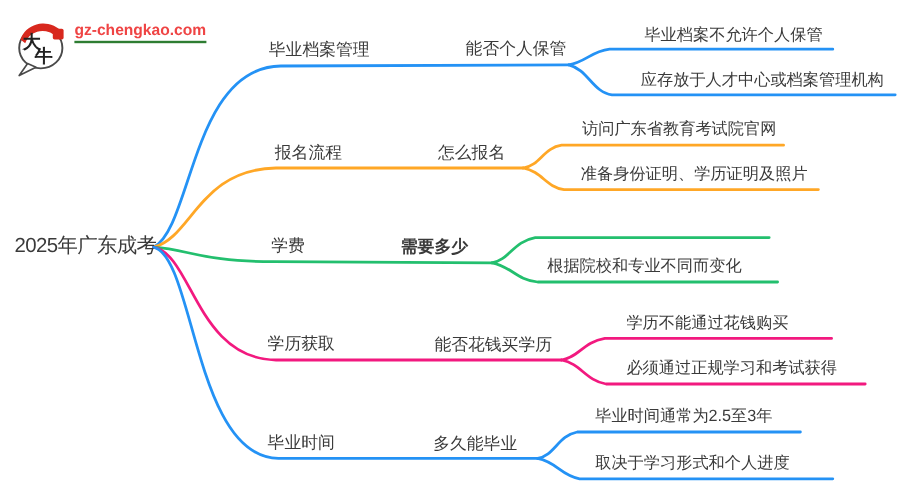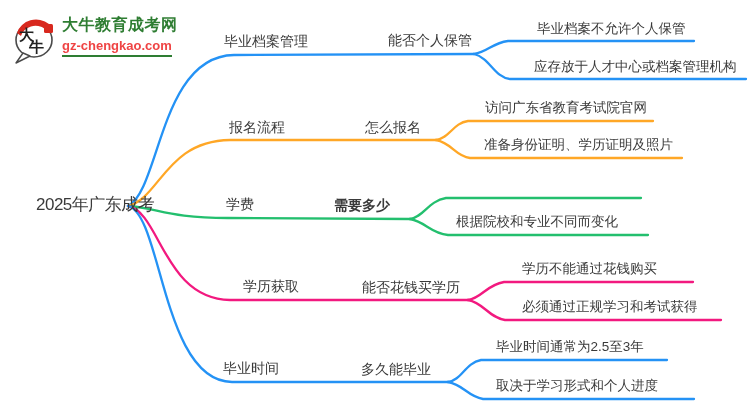--- a/index.html
+++ b/index.html
@@ -50,42 +50,41 @@
   <div class="logo">
     <svg width="44" height="50" viewBox="0 0 44 50">
       <ellipse cx="21" cy="25" rx="18" ry="17" fill="#ffffff" stroke="#4a4a4a" stroke-width="1.6"></ellipse>
       <polygon points="10,38 3,48 17,41" fill="#ffffff" stroke="#4a4a4a" stroke-width="1.4" stroke-linejoin="round"></polygon>
       <path d="M4,18 A20,19 0 0 1 36,9 L32,14 A15,14 0 0 0 8,21 Z" fill="#d8281e"></path>
       <rect x="31" y="9" width="9" height="9" rx="1.5" fill="#d8281e"></rect>
       <text x="6" y="25" font-size="15" font-weight="bold" fill="#222222" font-family="Liberation Sans, sans-serif">大</text>
       <text x="16" y="37" font-size="15" font-weight="bold" fill="#222222" font-family="Liberation Sans, sans-serif">牛</text>
     </svg>
     <div class="logo-text">
-      <div class="logo-name" style="color:#2e7d32;">大牛教育成考网</div>
       <div class="logo-url" style="color:#ef4444;border-color:#2e7d32;">gz-chengkao.com</div>
     </div>
   </div>
 
-  <div class="lbl root-lbl" style="left:12px;top:194px;margin-left:24px;">2025年广东成考</div>
+  <div class="lbl root-lbl" style="left:12px;top:194px;">2025年广东成考</div>
 
   <div class="lbl topic" style="left:388px;top:32px;">能否个人保管</div>
   <div class="lbl topic" style="left:224px;top:33px;">毕业档案管理</div>
   <div class="lbl answer" style="left:534px;top:59px;">应存放于人才中心或档案管理机构</div>
   <div class="lbl answer" style="left:537px;top:21px;">毕业档案不允许个人保管</div>
 
   <div class="lbl topic" style="left:229px;top:119px;">报名流程</div>
   <div class="lbl topic" style="left:365px;top:119px;">怎么报名</div>
   <div class="lbl answer" style="left:485px;top:100px;">访问广东省教育考试院官网</div>
   <div class="lbl answer" style="left:484px;top:137px;">准备身份证明、学历证明及照片</div>
 
   <div class="lbl topic" style="left:226px;top:196px;">学费</div>
   <div class="lbl topic" style="left:334px;top:197px;font-weight:bold;">需要多少</div>
   <div class="lbl answer" style="left:456px;top:214px;">根据院校和专业不同而变化</div>
 
-  <div class="lbl topic" style="left:223px;top:278px;margin-left:20px;">学历获取</div>
+  <div class="lbl topic" style="left:223px;top:278px;">学历获取</div>
   <div class="lbl topic" style="left:362px;top:279px;">能否花钱买学历</div>
   <div class="lbl answer" style="left:522px;top:261px;">学历不能通过花钱购买</div>
   <div class="lbl answer" style="left:522px;top:299px;">必须通过正规学习和考试获得</div>
 
   <div class="lbl topic" style="left:223px;top:360px;">毕业时间</div>
   <div class="lbl topic" style="left:361px;top:361px;">多久能毕业</div>
   <div class="lbl answer" style="left:496px;top:339px;">毕业时间通常为2.5至3年</div>
   <div class="lbl answer" style="left:496px;top:378px;">取决于学习形式和个人进度</div>
 
 </div>

